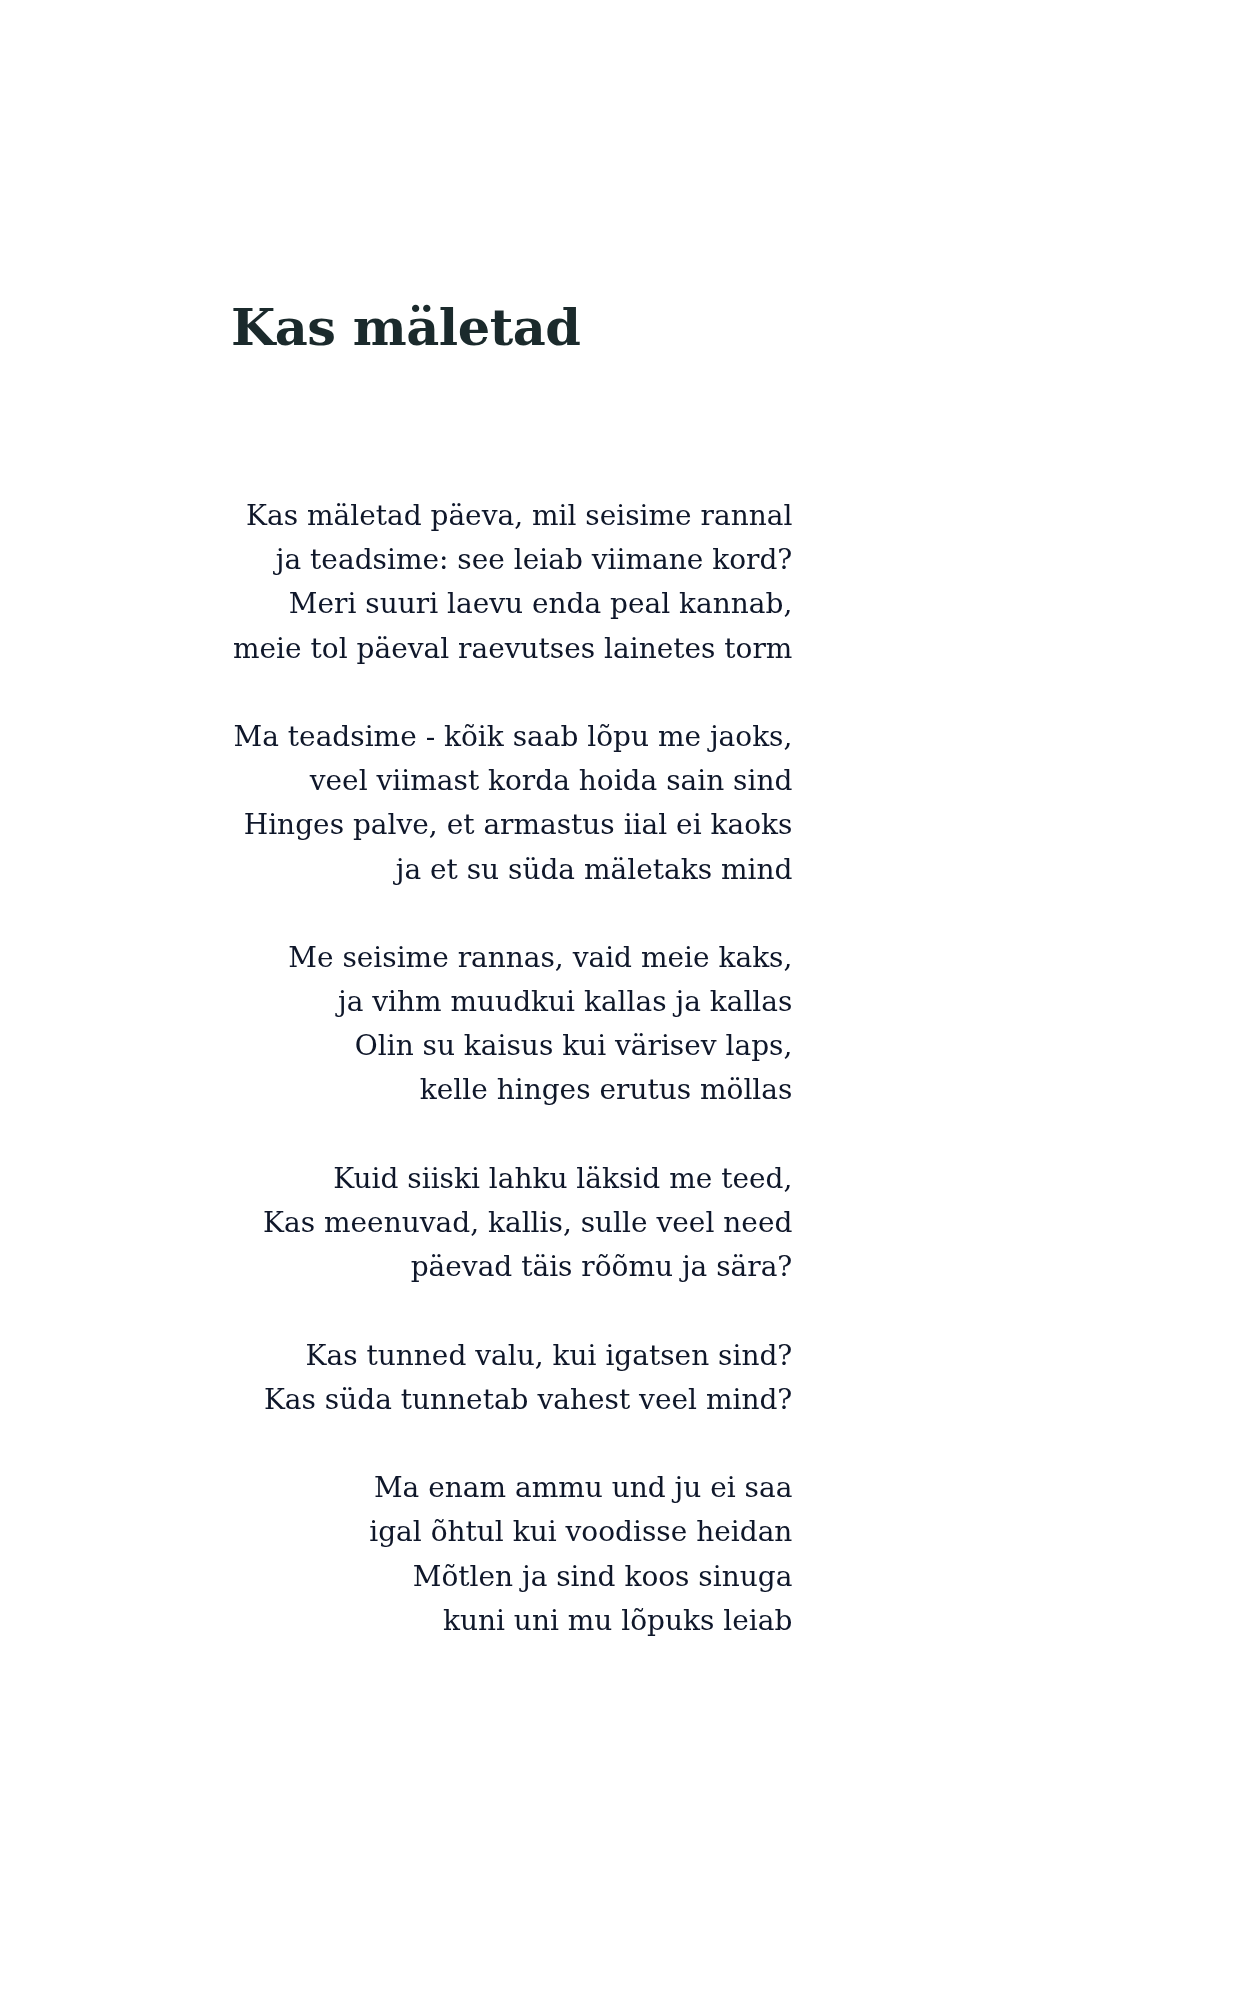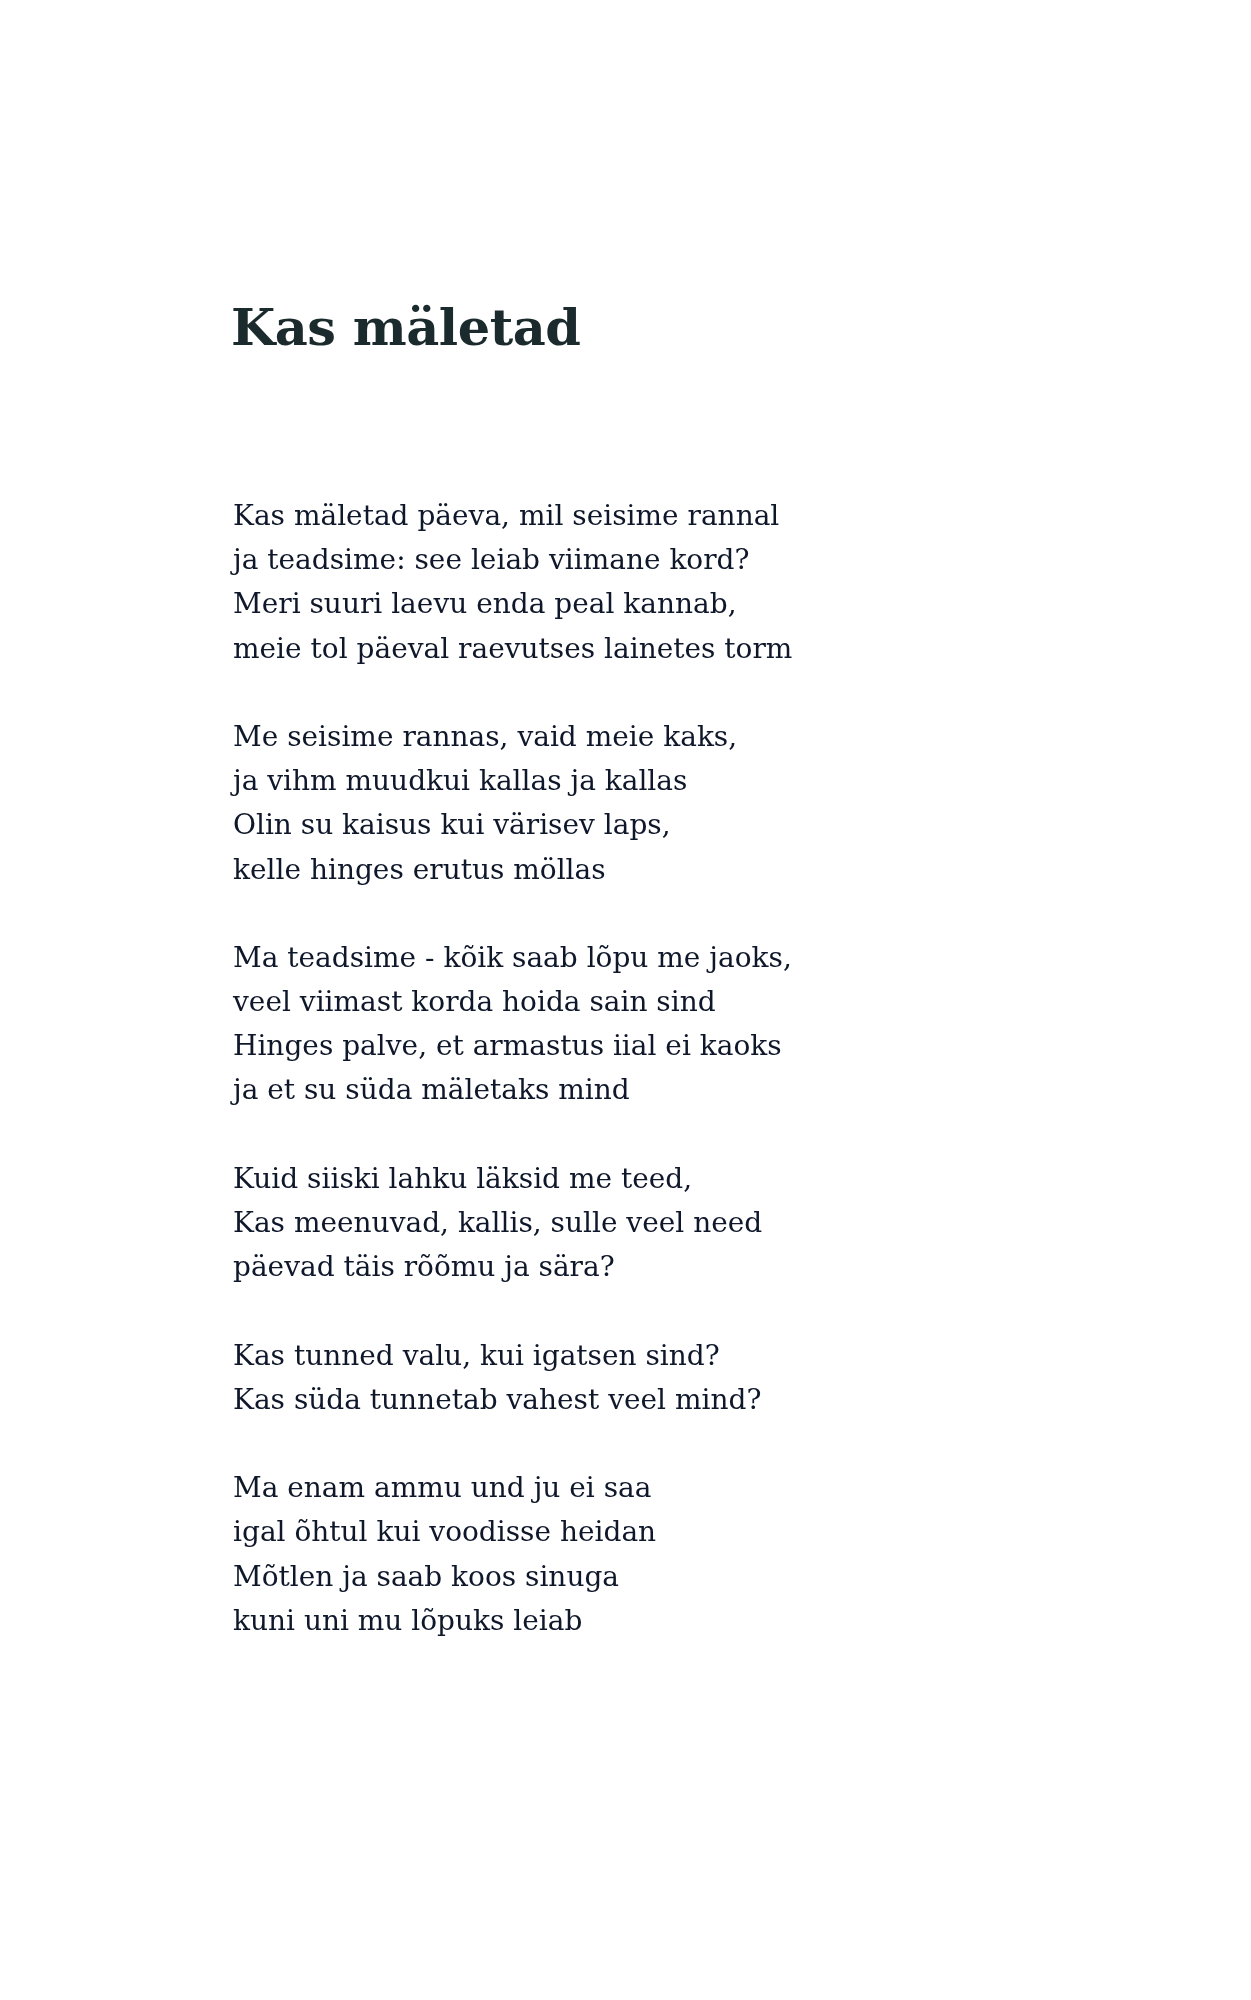--- a/index.html
+++ b/index.html
@@ -13,20 +13,21 @@
       position: relative;
       overflow: hidden;
     }
     .page {
       position: absolute;
       left: 0;
       top: 0;
       width: 1159px;
       height: 2000px;
       background: #ffffff;
+      text-align: right;
     }
     .poem-title {
       position: absolute;
       left: 231px;
       top: 292px;
       margin: 0;
       font-family: "DejaVu Serif", "Liberation Serif", serif;
       font-weight: bold;
       font-size: 51px;
       line-height: 70px;
@@ -63,45 +64,45 @@
   <div class="poem-body">
 
     <div class="stanza">
       <span class="line">Kas mäletad päeva, mil seisime rannal</span>
       <span class="line">ja teadsime: see leiab viimane kord?</span>
       <span class="line">Meri suuri laevu enda peal kannab,</span>
       <span class="line">meie tol päeval raevutses lainetes torm</span>
     </div>
 
     <div class="stanza">
+      <span class="line">Ma teadsime - kõik saab lõpu me jaoks,</span>
+      <span class="line">veel viimast korda hoida sain sind</span>
+      <span class="line">Hinges palve, et armastus iial ei kaoks</span>
+      <span class="line">ja et su süda mäletaks mind</span>
+    </div>
+
+    <div class="stanza">
       <span class="line">Me seisime rannas, vaid meie kaks,</span>
       <span class="line">ja vihm muudkui kallas ja kallas</span>
       <span class="line">Olin su kaisus kui värisev laps,</span>
       <span class="line">kelle hinges erutus möllas</span>
-    </div>
-
-    <div class="stanza">
-      <span class="line">Ma teadsime - kõik saab lõpu me jaoks,</span>
-      <span class="line">veel viimast korda hoida sain sind</span>
-      <span class="line">Hinges palve, et armastus iial ei kaoks</span>
-      <span class="line">ja et su süda mäletaks mind</span>
     </div>
 
     <div class="stanza">
       <span class="line">Kuid siiski lahku läksid me teed,</span>
       <span class="line">Kas meenuvad, kallis, sulle veel need</span>
       <span class="line">päevad täis rõõmu ja sära?</span>
     </div>
 
     <div class="stanza">
       <span class="line">Kas tunned valu, kui igatsen sind?</span>
       <span class="line">Kas süda tunnetab vahest veel mind?</span>
     </div>
 
     <div class="stanza">
       <span class="line">Ma enam ammu und ju ei saa</span>
       <span class="line">igal õhtul kui voodisse heidan</span>
-      <span class="line">Mõtlen ja saab koos sinuga</span>
+      <span class="line">Mõtlen ja sind koos sinuga</span>
       <span class="line">kuni uni mu lõpuks leiab</span>
     </div>
 
   </div>
 </div>
 
 </body></html>

